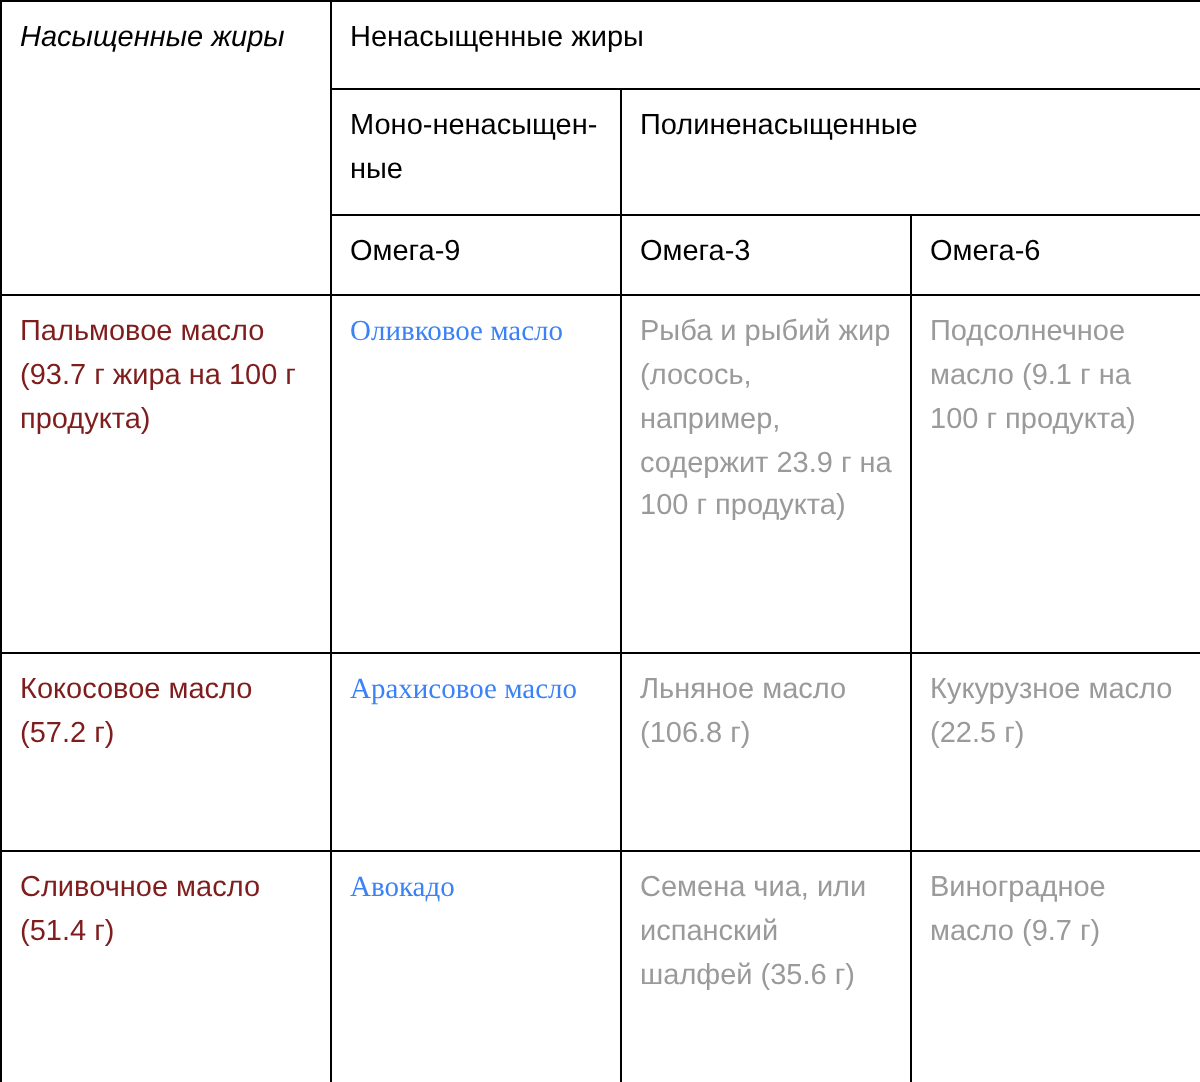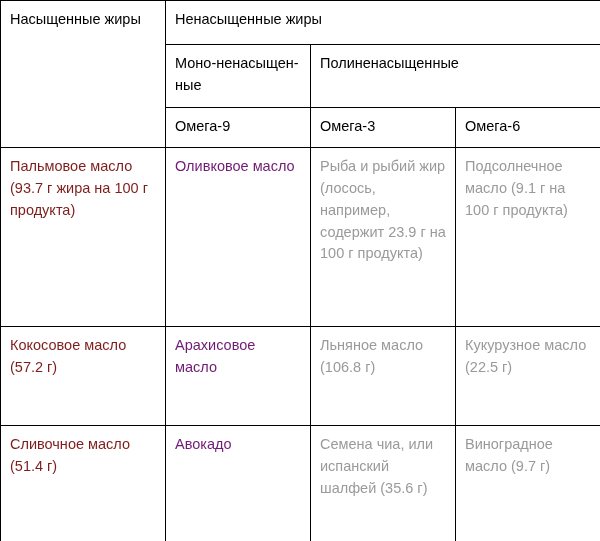--- a/index.html
+++ b/index.html
@@ -40,38 +40,40 @@
   col.c3 { width: 145px; }
   col.c4 { width: 145px; }
 
   .hdr {
     font-weight: bold;
     text-align: center;
   }
   .hdr-left {
     font-weight: bold;
     text-align: center;
+    font-style: italic;
   }
   .hdr-row1 {
     height: 44px;
   }
   .hdr-row2 {
     height: 60px;
   }
   .hdr-row3 {
     height: 22px;
   }
   .grey {
     color: #9a9a9a;
   }
   .cell-sat {
     color: #7f1d1d;
   }
   .cell-mono {
-    color: #701a75;
+    color: #3b82f6;
+    font-family: Liberation Serif, serif;
   }
   .row-tall td { height: 160px; }
   .row-mid td { height: 80px; margin-left: 20px; }
   .row-low td { height: 110px; }
 </style>
 </head>
 <body>
 
 <div class="table-wrap">
     <table class="fats-table">

